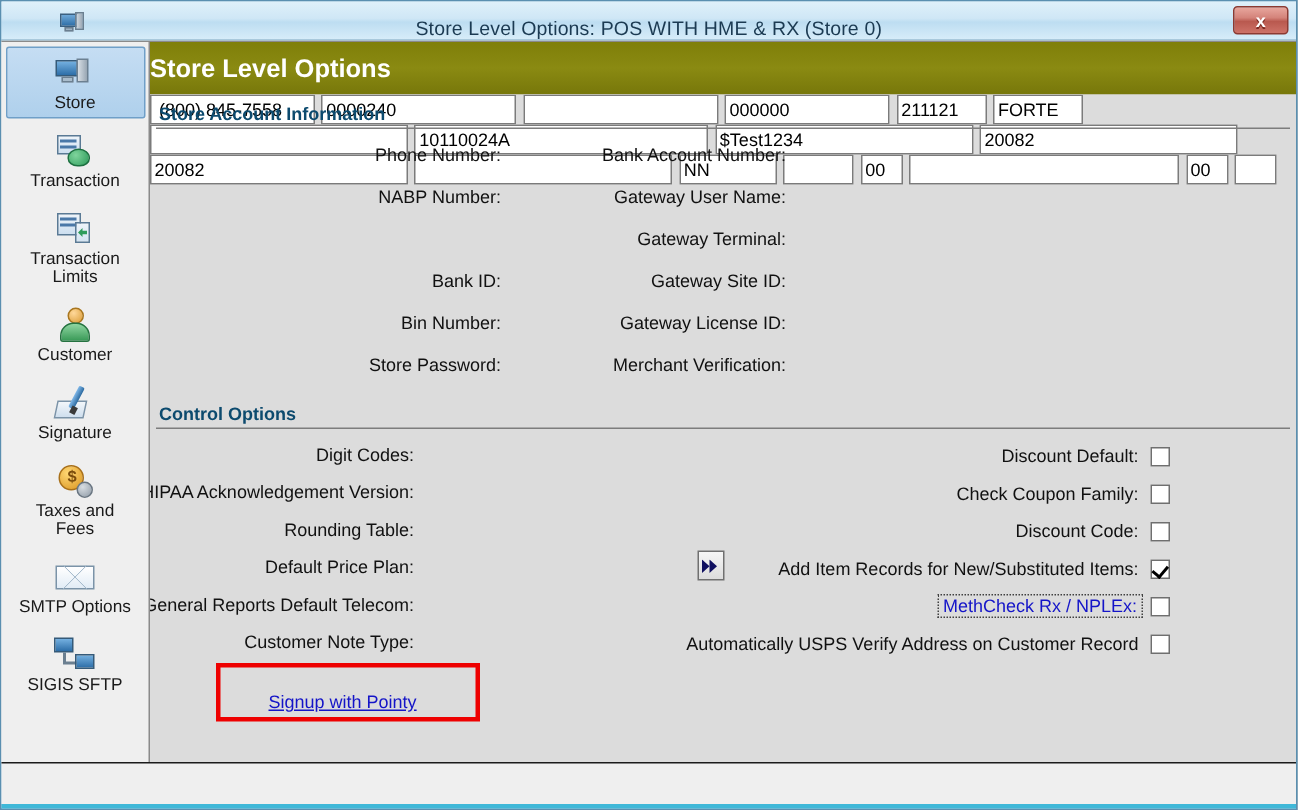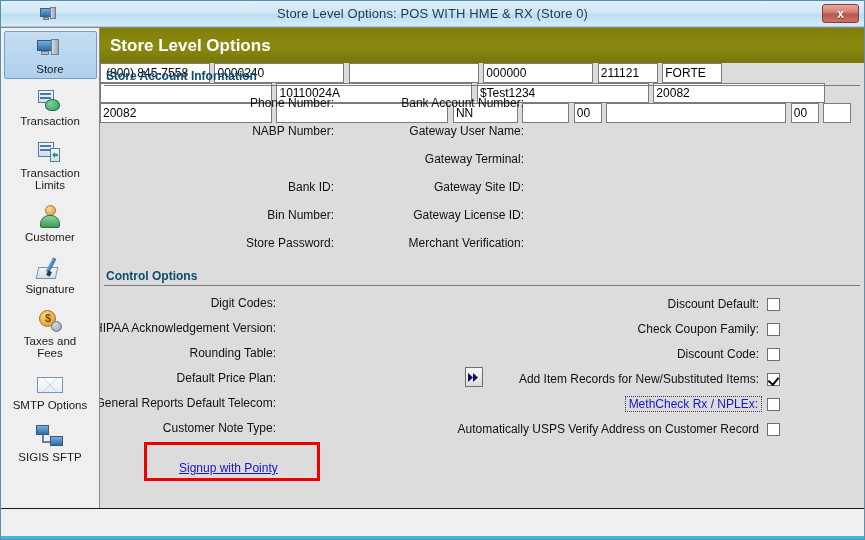--- a/index.html
+++ b/index.html
@@ -23,21 +23,21 @@
   }
 
   
   #titlebar {
     position: relative;
     height: 14px;
     min-height: 26px;
     background: linear-gradient(to bottom, #dff0fa 0%, #cfe7f6 45%, #bdddf1 55%, #d6ecf9 100%);
     border-bottom: 1px solid #a9c9dc;
     display: flex;
-    align-items: center;
+    align-items: flex-end;
     padding-left: 32px;
   }
   #titlebar-icon {
     width: 22px; height: 22px;
     margin-left: 4px;
     position: relative;
     flex: 0 0 auto;
   }
   .mon-screen {
     position: absolute; left: 3px; top: 5px;
@@ -194,21 +194,20 @@
     flex-direction: column;
     min-width: 0;
     background: #dcdcdc;
   }
   #page-header {
     height: 35px;
     min-height: 35px;
     background: linear-gradient(to bottom, #7f7f09 0%, #8a8a12 50%, #77770a 100%);
     display: flex;
     align-items: center;
-    padding-left: 10px;
   }
   #page-header-title {
     color: #ffffff;
     font-size: 17px;
     font-weight: bold;
   }
 
   #panel {
     flex: 1 1 auto;
     position: relative;

